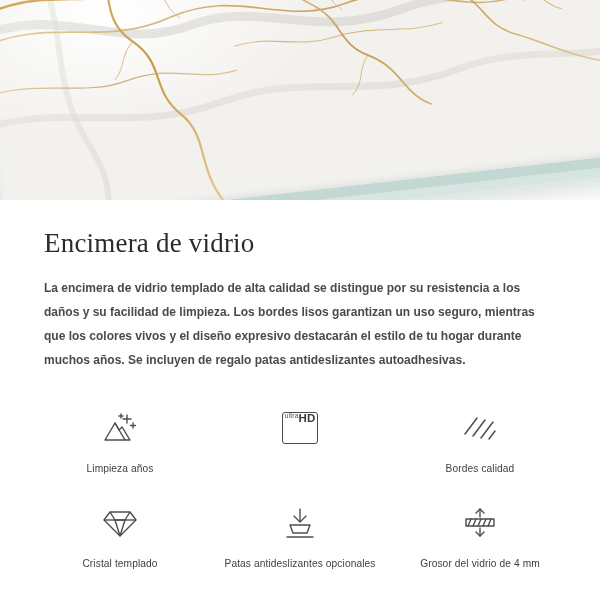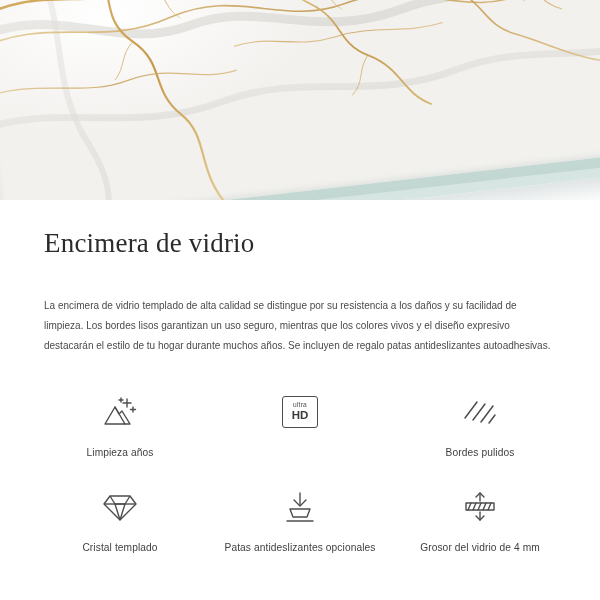--- a/index.html
+++ b/index.html
@@ -81,25 +81,26 @@
     font-size: 27px;
     line-height: 1.32;
     color: #2b2b2b;
     font-weight: 400;
     letter-spacing: 0.2px;
   }
   .headline .l2 { display: block; }
 
   
   .desc {
-    margin: 34px 44px 0 44px;
-    font-size: 10px;
+    margin: 14px 44px 0 44px;
+    font-size: 12px;
     line-height: 2.0;
     color: #4a4a4a;
     max-width: 516px;
+    font-weight: bold;
   }
 
   
   .features {
     margin: 34px 30px 0 30px;
     display: grid;
     grid-template-columns: repeat(3, 1fr);
     grid-row-gap: 26px;
   }
   .feature {
@@ -122,22 +123,22 @@
     color: #3f3f3f;
     line-height: 1.3;
     letter-spacing: 0.1px;
   }
   .ultra-hd {
     width: 34px;
     height: 30px;
     border: 1.6px solid #4d4d4d;
     border-radius: 3px;
     display: flex;
-    flex-direction: column;
-    align-items: center;
+    flex-direction: row;
+    align-items: flex-start;
     justify-content: center;
     line-height: 1;
   }
   .ultra-hd .u {
     font-size: 6.6px;
     letter-spacing: 0.2px;
     color: #4d4d4d;
     margin-bottom: 1px;
   }
   .ultra-hd .hd {
@@ -229,21 +230,21 @@
 
     <div class="feature">
       <div class="ico">
         <svg width="38" height="32" viewBox="0 0 38 32" fill="none" stroke="#4d4d4d" stroke-width="1.5" stroke-linecap="round">
           <path d="M4 22 L16 6"></path>
           <path d="M12 24 L24 8"></path>
           <path d="M20 26 L32 10"></path>
           <path d="M28 27 L34 19"></path>
         </svg>
       </div>
-      <div class="cap">Bordes pulidos</div>
+      <div class="cap">Bordes calidad</div>
     </div>
 
     <div class="feature">
       <div class="ico">
         <svg width="38" height="34" viewBox="0 0 38 34" fill="none" stroke="#4d4d4d" stroke-width="1.4" stroke-linejoin="round">
           <path d="M9 6 L29 6 L35 14 L19 30 L3 14 Z"></path>
           <path d="M3 14 L35 14"></path>
           <path d="M9 6 L14 14 L19 30"></path>
           <path d="M29 6 L24 14 L19 30"></path>
           <path d="M14 14 L24 14"></path>

